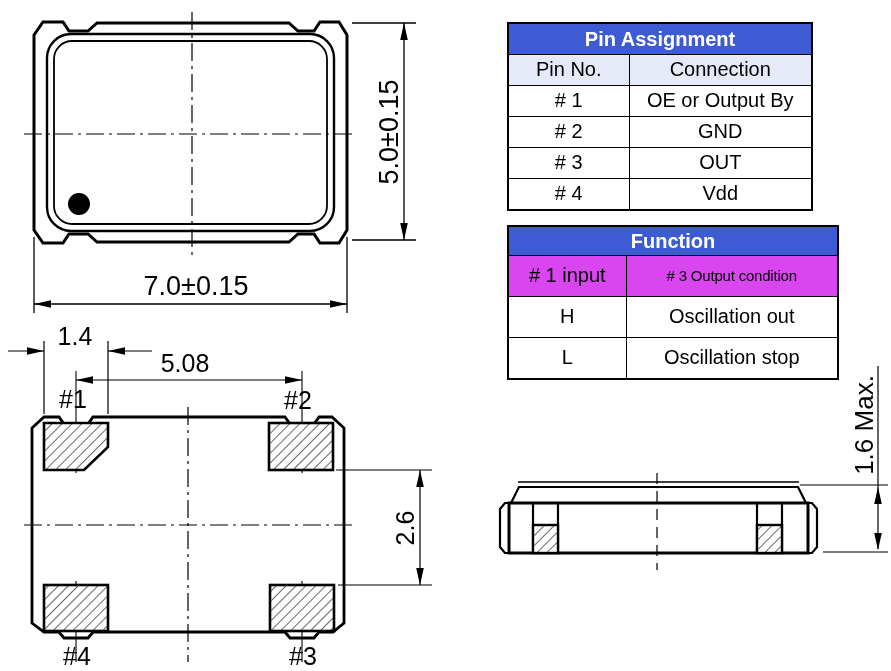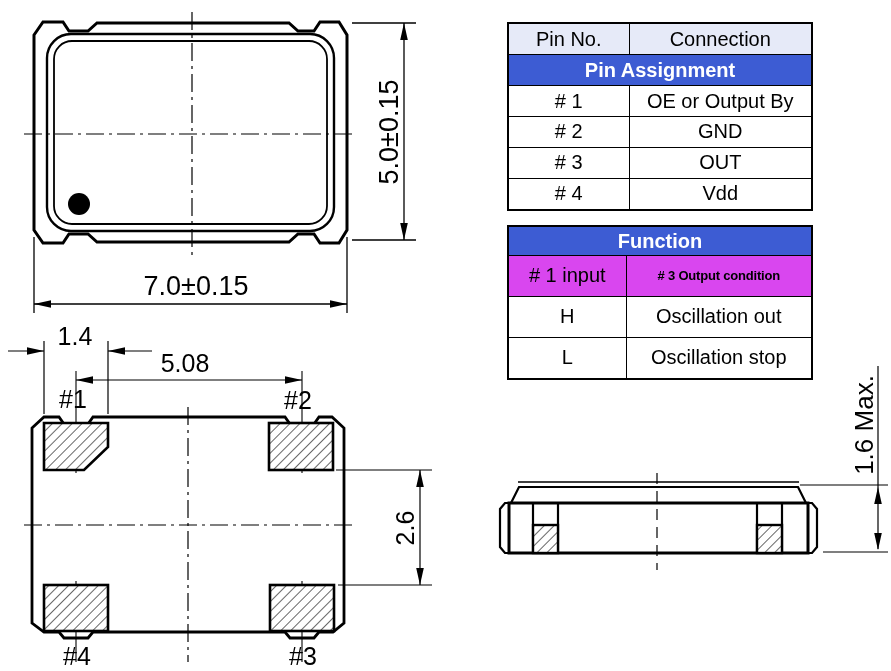--- a/index.html
+++ b/index.html
@@ -10,24 +10,24 @@
 
   
   .spec-table{position:absolute;border-collapse:collapse;table-layout:fixed;
               font-size:20px;color:#000;}
   .spec-table th,.spec-table td{border:1.6px solid #000;text-align:center;
               vertical-align:middle;padding:0 2px;overflow:hidden;white-space:nowrap;}
   .spec-table{border:2px solid #000;}
   .tbl-title{color:#fff;font-weight:bold;font-size:20px;}
   .tbl-sub  {font-size:20px;}
   #pin-table{left:507px;top:22px;width:306px;height:189px;}
-  #fn-table {left:507px;top:225px;width:306px;height:155px;padding-left:8px;}
+  #fn-table {left:507px;top:225px;width:332px;height:155px;padding-left:8px;}
   #pin-table .tbl-title{height:30px;}
   #fn-table  .tbl-title{height:28px;}
-  .cond-cell{font-size:13px;letter-spacing:-0.2px;font-weight:bold;}
+  .cond-cell{font-size:15px;letter-spacing:-0.2px;}
 </style>
 </head>
 <body>
 
 <div id="page">
 
   <svg style="left:0;top:0" width="470" height="320" viewBox="0 0 470 320">
 
     <line x1="192" y1="12" x2="192" y2="258" stroke="#000" stroke-width="1.2" stroke-dasharray="18 5 3 5"></line>
     <line x1="24" y1="134" x2="356" y2="134" stroke="#000" stroke-width="1.2" stroke-dasharray="18 5 3 5"></line>
@@ -151,26 +151,26 @@
     <polygon points="878,550 874.2,533 881.8,533"></polygon>
     <text x="873" y="425" font-size="26" text-anchor="middle" transform="rotate(-90 873 425)">1.6 Max.</text>
   </svg>
 
   <table class="spec-table" id="pin-table">
     <colgroup>
         <col style="width:121px">
         <col>
       </colgroup>
     <tbody>
-        <tr style="background:#E6EAF8">
+        <tr>
+      <th class="tbl-title" colspan="2" style="background:#3D5CD3">Pin Assignment</th>
+    </tr>
+    <tr style="background:#E6EAF8">
       <td class="tbl-sub">Pin No.</td>
       <td class="tbl-sub">Connection</td>
-    </tr>
-    <tr>
-      <th class="tbl-title" colspan="2" style="background:#3D5CD3">Pin Assignment</th>
     </tr>
     <tr>
       <td># 1</td>
       <td>OE or Output By</td>
     </tr>
     <tr>
       <td># 2</td>
       <td>GND</td>
     </tr>
     <tr>

